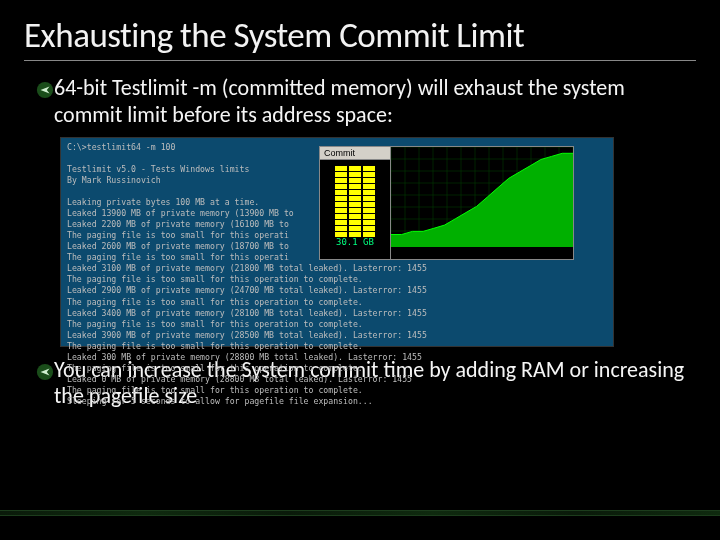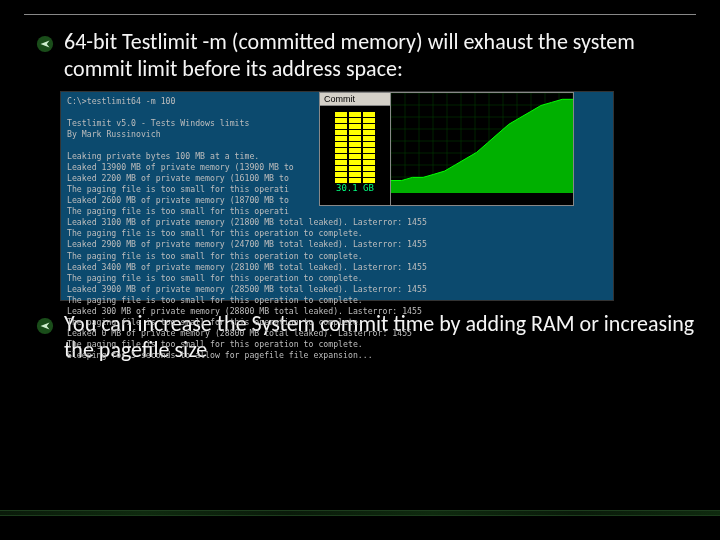--- a/index.html
+++ b/index.html
@@ -26,21 +26,20 @@
     letter-spacing: -0.5px;
   }
   .title-rule {
     height: 1px;
     background: #888;
     margin-bottom: 14px;
   }
   .bullet-row {
     display: flex;
     align-items: flex-start;
-    gap: 10px;
     margin-bottom: 8px;
     padding-left: 12px;
   }
   .bullet-icon {
     flex: 0 0 18px;
     height: 18px;
     margin-top: 6px;
   }
   .bullet-text {
     font-size: 22px;
@@ -59,21 +58,21 @@
   }
   .terminal {
     padding: 4px 6px;
     color: #bdbdbd;
     font-size: 8.2px;
     line-height: 1.35;
     white-space: pre;
   }
   .panels {
     position: absolute;
-    top: 0;
+    top: 8px;
     left: 258px;
     display: flex;
     height: 114px;
     background: #c0c0c0;
     border: 1px solid #888;
   }
   .panel {
     display: flex;
     flex-direction: column;
     border-right: 1px solid #888;
@@ -140,20 +139,21 @@
       #0f2a0f 100%);
     border-top: 1px solid #1c3c1c;
     border-bottom: 1px solid #1c3c1c;
   }
 </style>
 </head>
 <body>
 
 <div class="slide">
 
+  <div class="title">Exhausting the System Commit Limit</div>
   <div class="title-rule"></div>
 
   <div class="bullet-row">
     <span class="bullet-icon">
       <svg viewBox="0 0 20 20">
           <circle cx="10" cy="10" r="9" fill="#1a4d1a"></circle>
           <path d="M5 10 L15 6 L12 10 L15 14 Z" fill="#d0f0d0"></path>
         </svg>
     </span>
     <span class="bullet-text">64-bit Testlimit -m (committed memory) will exhaust the system commit limit before its address space:</span>

